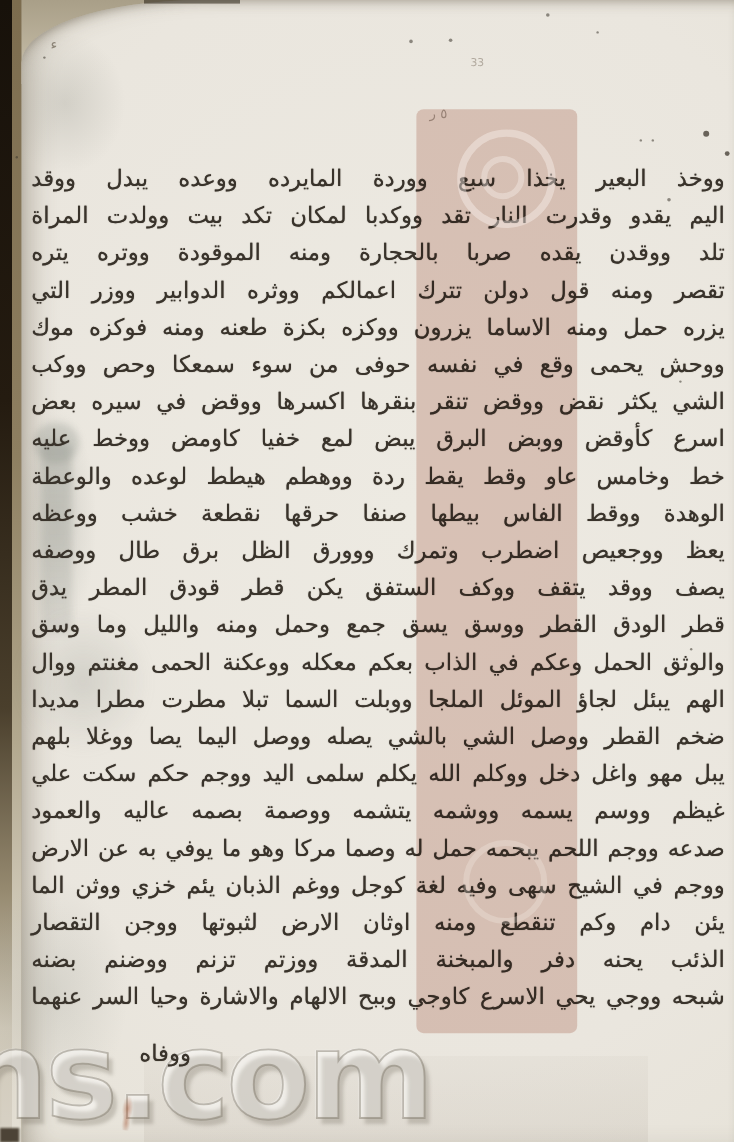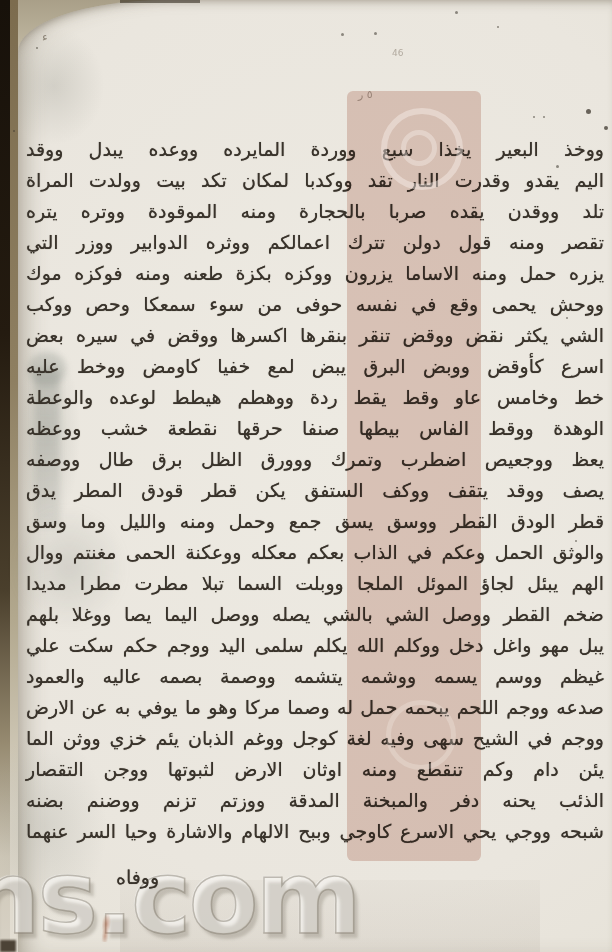--- a/index.html
+++ b/index.html
@@ -177,21 +177,21 @@
       <span class="speck" style="left: 530px; top: 180px; width: 2px; height: 2px; opacity: 0.55;"></span>
       <span class="speck" style="left: 566px; top: 317px; width: 2px; height: 2px; opacity: 0.55;"></span>
       <span class="speck" style="left: 575px; top: 540px; width: 2px; height: 2px; opacity: 0.55;"></span>
       <span class="speck" style="left: 36px; top: 47px; width: 2px; height: 2px; opacity: 0.55;"></span>
       <span class="speck" style="left: 13px; top: 130px; width: 2px; height: 2px; opacity: 0.55;"></span>
     </div>
   <div id="marks">
       <span class="mark" style="left: 140px; top: 2px; font-size: 14px; color: rgba(86, 80, 68, 0);">ا</span>
       <span class="mark" style="left: 42px; top: 30px; font-size: 12px; color: rgb(141, 133, 120);">ء</span>
       <span class="mark" style="left: 358px; top: 88px; font-size: 11px; color: rgb(165, 156, 145);">٥ ر</span>
-      <span class="mark" style="left: 392px; top: 48px; font-size: 9px; color: rgb(178, 170, 159);">46</span>
+      <span class="mark" style="left: 392px; top: 48px; font-size: 9px; color: rgb(178, 170, 159);">33</span>
     </div>
 
   <div class="pink-band"></div>
   <div class="band-logo"></div>
   <div class="band-logo-inner"></div>
   <div class="band-logo2"></div>
 
 </div>
 
 </body></html>

